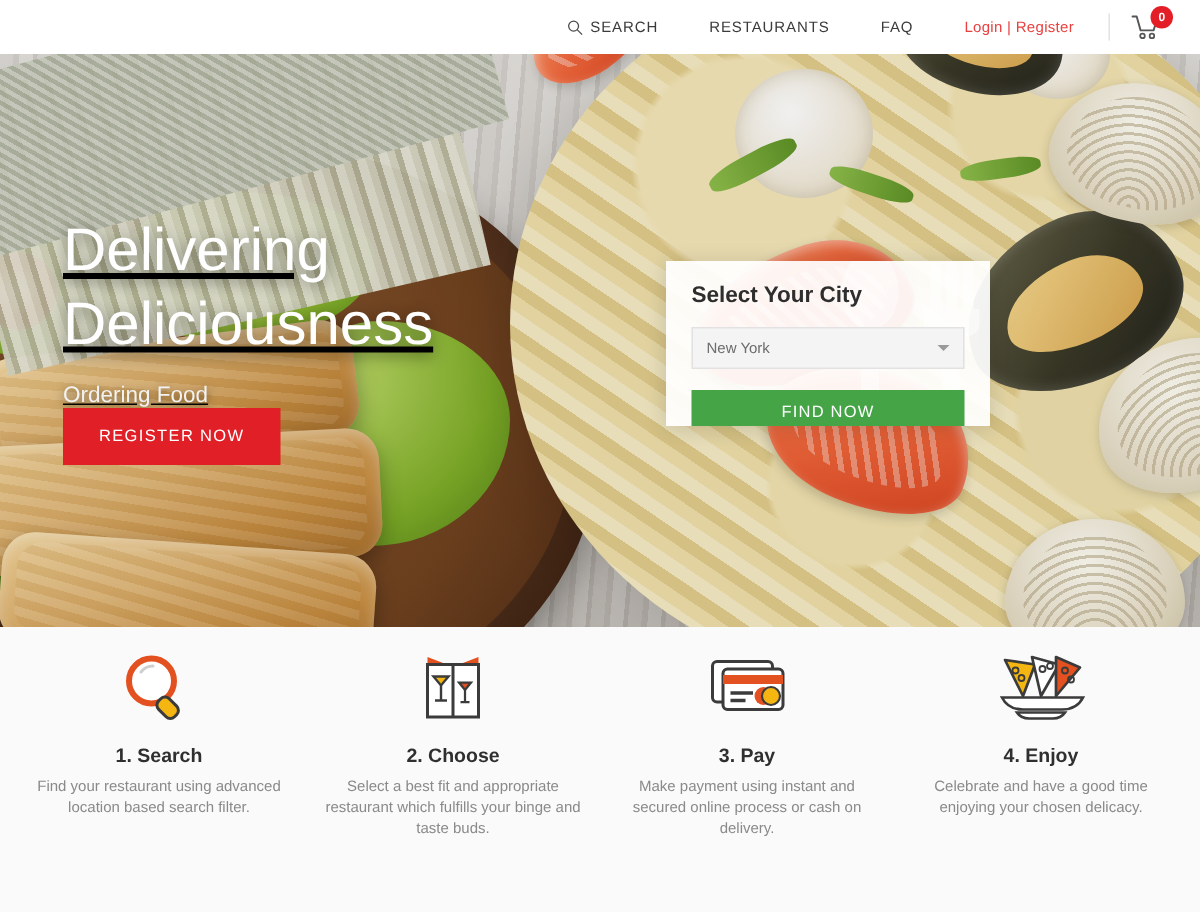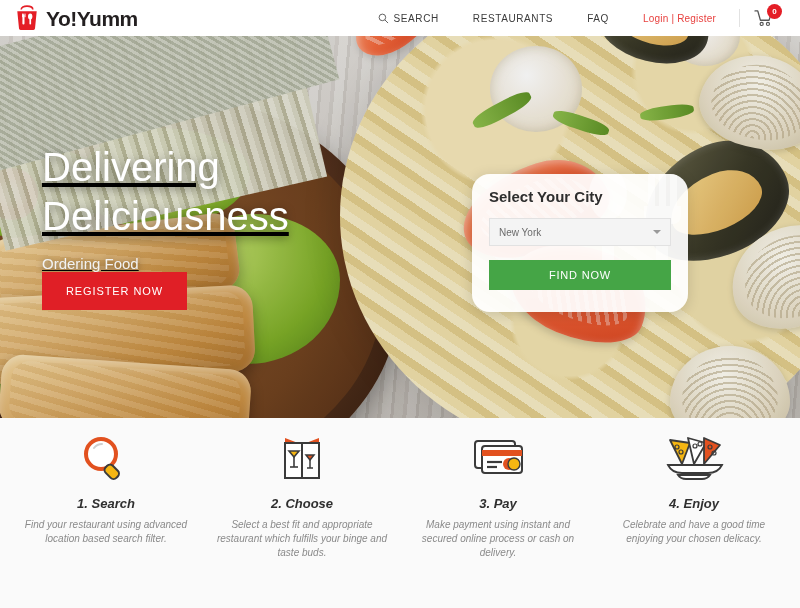--- a/index.html
+++ b/index.html
@@ -199,27 +199,26 @@
     margin-top: 0;
     display: inline-block;
     background: #e01f26; color: #ffffff;
     font-size: 11px; letter-spacing: .9px;
     padding: 13px 24px;
     border: none; cursor: pointer;
   }
 
   
   .city-card {
-    position:absolute; left:472px; top:138px;
-    width: 216px; height: 138px;
+    position:absolute; left:444px; top:138px;
+    width: 216px; height: 110px;
     background: rgba(255,255,255,.93);
     z-index: 8;
     box-shadow: 0 2px 14px rgba(0,0,0,.14);
     overflow: hidden;
-    border-radius: 18px;
   }
   .card-watermark {
     position:absolute; right:-6px; top:-10px;
     width: 120px; height: 110px;
     opacity: .5;
   }
   .card-body { position: relative; padding: 14px 17px; }
   .card-title {
     font-size: 15px; font-weight: bold;
     color: #2e2e2e; margin-bottom: 13px;
@@ -256,49 +255,36 @@
     width:800px; height:190px;
     background:#fafafa;
   }
   .hiw-title {
     text-align:center; margin-top:24px;
     font-size:20px; color:#2f2f2f; font-weight:normal;
   }
   .steps {
     display:flex; margin-top:14px; padding: 0 8px;
   }
-  .step { flex:1; text-align:center; padding: 0 8px; font-style: italic; }
+  .step { flex:1; text-align:center; padding: 0 8px; }
   .step-icon { height:54px; display:flex; align-items:center; justify-content:center; }
   .step-icon svg { display:block; }
   .step-title {
     margin-top:10px; font-size:13px; font-weight:bold; color:#2f2f2f;
   }
   .step-desc {
     margin-top:7px; font-size:10px; line-height:14px; color:#8a8a8a;
   }
 </style>
 </head>
 <body>
 
 <div class="page">
 
   <div class="header">
-    <div class="logo-wrap">
-      <svg class="logo-bag" viewBox="0 0 26 26">
-        <path d="M7.2 4.5c0-2.1 2.6-3.4 5.8-3.4s5.8 1.3 5.8 3.4" fill="none" stroke="#e41e26" stroke-width="1.6"></path>
-        <path d="M3.3 6.2h19.4l-1.7 17.4a1.6 1.6 0 0 1-1.6 1.4H6.6a1.6 1.6 0 0 1-1.6-1.4z" fill="#e41e26"></path>
-        <rect x="8.4" y="9.6" width="2.1" height="10" rx="1" fill="#ffffff"></rect>
-        <rect x="8.0" y="8.6" width="0.9" height="3.6" fill="#ffffff"></rect>
-        <rect x="9.3" y="8.6" width="0.9" height="3.6" fill="#ffffff"></rect>
-        <rect x="10.6" y="8.6" width="0.9" height="3.6" fill="#ffffff"></rect>
-        <ellipse cx="16.2" cy="11.4" rx="2.2" ry="2.9" fill="#ffffff"></ellipse>
-        <rect x="15.4" y="12.8" width="1.7" height="6.8" rx="0.8" fill="#ffffff"></rect>
-      </svg>
-      <span class="logo-text">Yo!Yumm</span>
-    </div>
 
     <div class="nav">
       <div class="nav-item">
         <svg class="search-glyph" viewBox="0 0 14 14">
           <circle cx="5.6" cy="5.6" r="4.2" fill="none" stroke="#4a4a4a" stroke-width="1.1"></circle>
           <line x1="8.8" y1="8.8" x2="12.8" y2="12.8" stroke="#4a4a4a" stroke-width="1.1"></line>
         </svg>
         <span>SEARCH</span>
       </div>
       <div class="nav-item">

